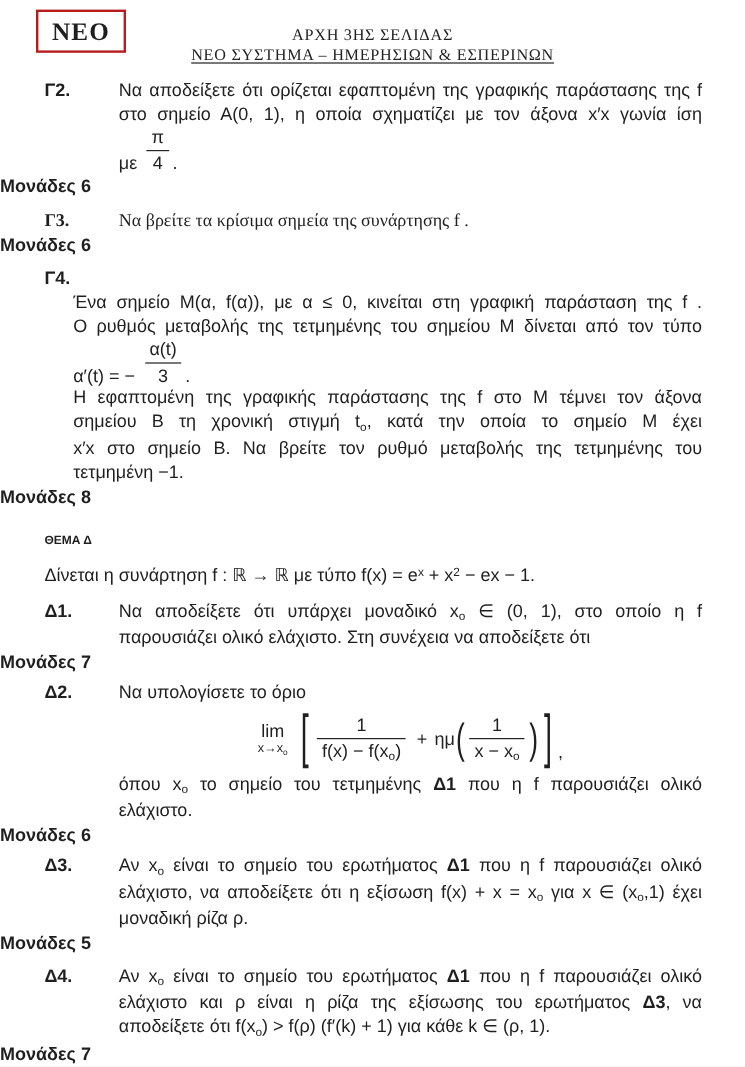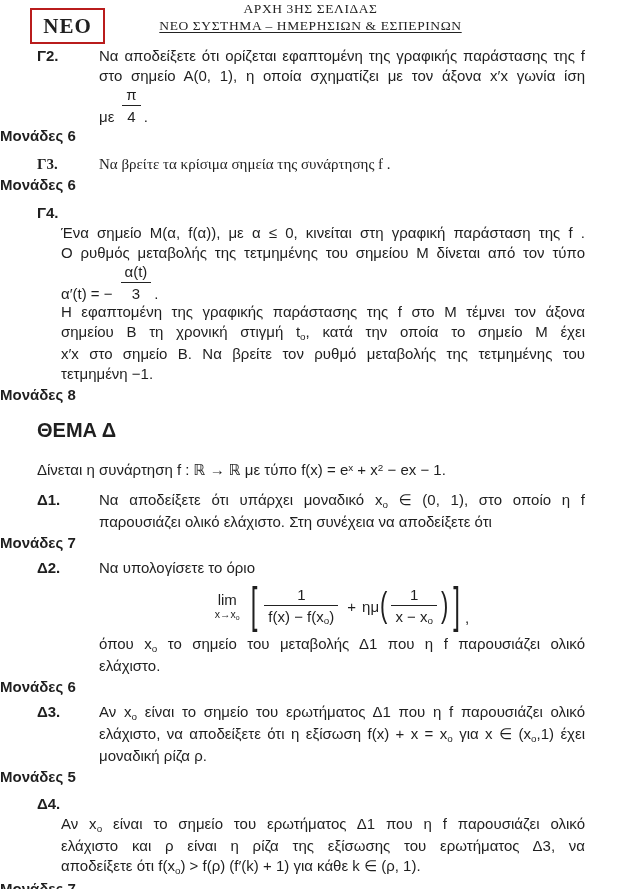--- a/index.html
+++ b/index.html
@@ -7,55 +7,55 @@
     position:relative; width:621px; height:889px; margin:0 auto;
     background:#ffffff; color:#1f1f1f; overflow:hidden;
     font-family:"Liberation Sans","DejaVu Sans",sans-serif; font-size:15px;
   }
   .badge {
     position:absolute; left:30px; top:8px; width:71px; height:32px;
     border:2px solid #b91c1c; display:flex; align-items:center; justify-content:center;
     font-family:"Liberation Serif","DejaVu Serif",serif; font-weight:bold;
     font-size:21px; letter-spacing:1px;
   }
-  .header { padding-top:0; text-align:center;
+  .header { padding-top:20px; text-align:center;
     font-family:"Liberation Serif","DejaVu Serif",serif; font-size:13.5px;
     letter-spacing:0.6px; line-height:17px; color:#222; }
   .header .u { text-decoration:underline; text-underline-offset:2px; }
   .qrow { display:flex; margin:0 36px 0 37px; }
   .qlabel { width:38px; flex:none; font-weight:bold; line-height:20px; }
   .qbody { flex:1; min-width:0;margin-left:24px; }
   .line { line-height:20px; }
   .j { text-align:justify; text-align-last:justify; }
   .center { text-align:center; text-align-last:center; }
   .marks { text-align:left; font-weight:bold; margin:2px 46px 0 0; line-height:18px; }
   .tk-sub { font-size:0.66em; position:relative; top:0.28em; }
   .tk-sup { font-size:0.66em; position:relative; top:-0.45em; }
-  .tk-b { font-weight:normal; }
+  .tk-b { font-weight:bold; }
   .frac { display:inline-block; text-align:center; vertical-align:middle; margin:0 3px; line-height:17px; }
   .frac .num { display:block; border-bottom:1.4px solid #222; padding:0 4px 2px; }
   .frac .den { display:block; padding:2px 4px 0; }
   .fracline { display:flex; align-items:flex-end; min-height:38px; line-height:normal; }
   .fracline .pre { margin-right:5px; }
   .fracline-tall { min-height:34px; }
   .limline { display:flex; align-items:center; justify-content:center; min-height:56px; line-height:normal; }
   .limbox { display:inline-flex; flex-direction:column; align-items:center; line-height:1; margin-right:7px; }
   .limtop { font-size:15px; }
   .limunder { font-size:10.5px; margin-top:2px; }
   .br { display:inline-block; font-size:24px; font-weight:300; transform:scaleY(2.05); margin:0 4px; }
   .par { display:inline-block; font-size:22px; font-weight:300; transform:scaleY(1.6); margin:0 1px; }
   .op { margin:0 6px; }
   .post-comma { align-self:flex-end; margin:0 0 8px 1px; }
-  .thema-title { margin:16px 36px 1px 37px; font-weight:bold; font-size:20px; line-height:21px; }
-  .intro { margin:18px 36px 0 37px; line-height:21px; }
+  .thema-title { margin:16px 36px 1px 37px; font-weight:bold; font-size:10px; line-height:21px; }
+  .intro { margin:8px 36px 0 37px; line-height:21px; }
   .footer { margin-top:12px; text-align:center;
     font-family:"Liberation Serif","DejaVu Serif",serif; font-size:15px; letter-spacing:1px; }
   .footer .u { text-decoration:underline; text-underline-offset:3px; }
   .mt-g2 { margin-top:12px; } .mt-g3 { margin-top:9px;font-family:Liberation Serif, serif; } .mt-g4 { margin-top:9px;flex-direction:column; }
-  .mt-d1 { margin-top:8px; } .mt-d2 { margin-top:6px; } .mt-d3 { margin-top:6px; } .mt-d4 { margin-top:8px;flex-direction:column; }
+  .mt-d1 { margin-top:8px; } .mt-d2 { margin-top:6px; } .mt-d3 { margin-top:6px; } .mt-d4 { margin-top:8px; }
 </style>
 </head>
 <body>
 
 <div class="page">
 
   <div class="badge">ΝΕΟ</div>
 
   <div class="header">
     <div>ΑΡΧΗ 3ΗΣ ΣΕΛΙΔΑΣ</div>
@@ -138,21 +138,21 @@
         <span>ημ</span>
         <span class="par">(</span>
         <span class="frac">
           <span class="num">1</span>
           <span class="den"><span>x − x</span><span class="tk-sub">o</span></span>
         </span>
         <span class="par">)</span>
         <span class="br">]</span>
         <span class="post-comma">,</span>
       </div>
-      <div class="line j"><span>όπου x</span><span class="tk-sub">o</span><span> το σημείο του μεταβολής </span><span class="tk-b">Δ1</span><span> που η f παρουσιάζει ολικό</span></div>
+      <div class="line j"><span>όπου x</span><span class="tk-sub">o</span><span> το σημείο του τετμημένης </span><span class="tk-b">Δ1</span><span> που η f παρουσιάζει ολικό</span></div>
       <div class="line">ελάχιστο.</div>
     </div>
   </div>
   <div class="marks">Μονάδες 6</div>
 
   <div class="qrow mt-d3">
     <div class="qlabel">Δ3.</div>
     <div class="qbody">
       <div class="line j"><span>Αν x</span><span class="tk-sub">o</span><span> είναι το σημείο του ερωτήματος </span><span class="tk-b">Δ1</span><span> που η f παρουσιάζει ολικό</span></div>
       <div class="line j"><span>ελάχιστο, να αποδείξετε ότι η εξίσωση f(x) + x = x</span><span class="tk-sub">o</span><span> για x ∈ (x</span><span class="tk-sub">o</span><span>,1) έχει</span></div>

